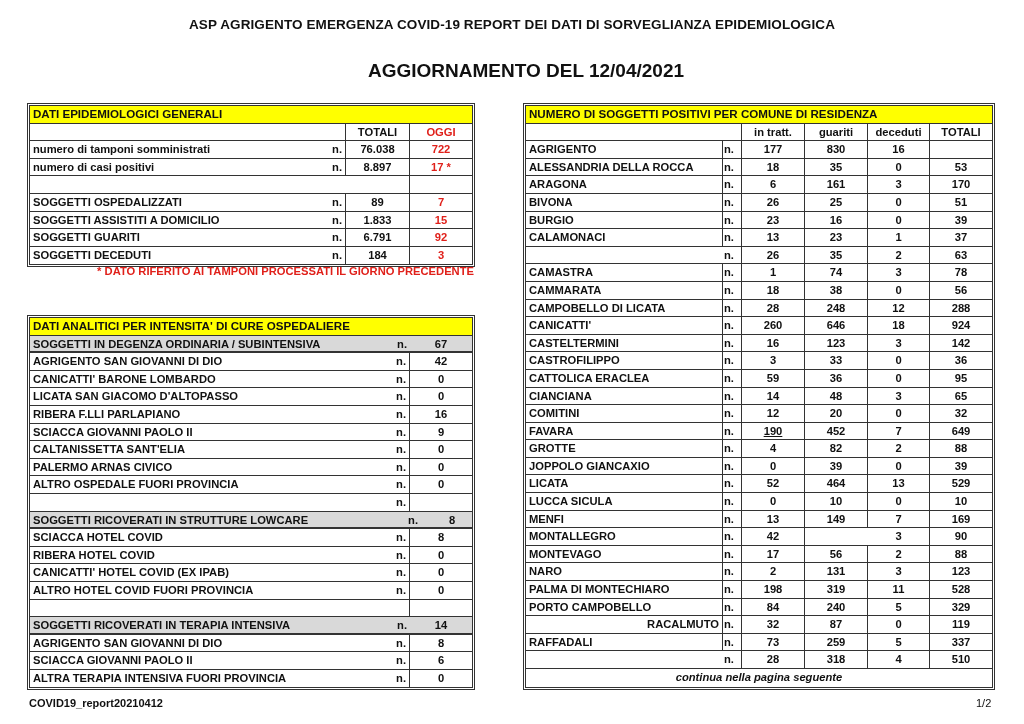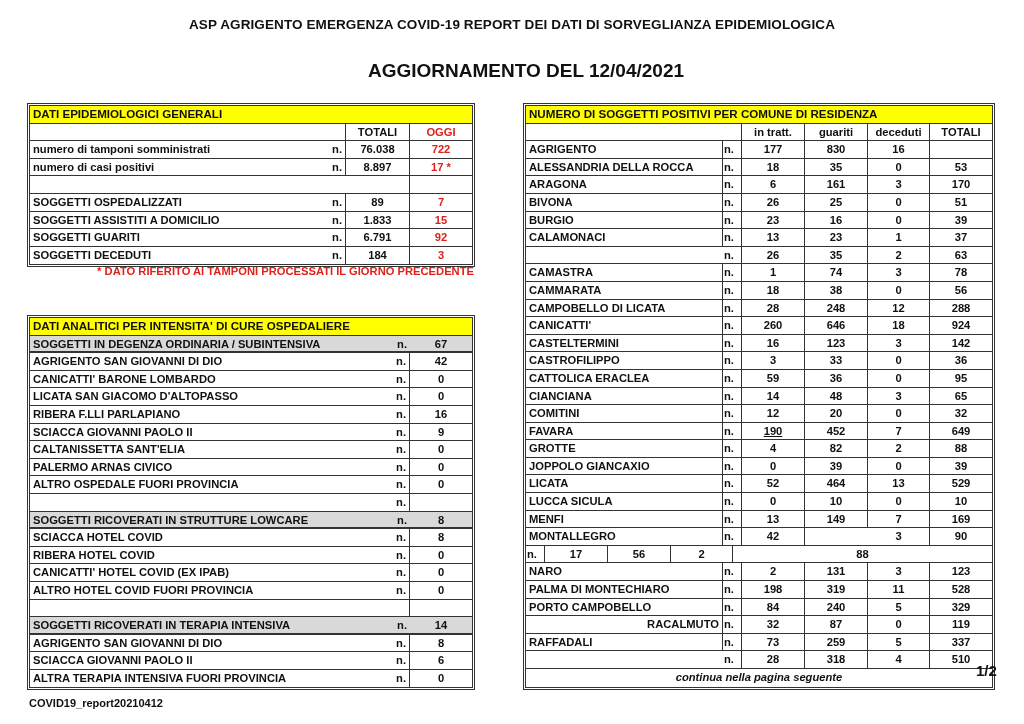--- a/index.html
+++ b/index.html
@@ -15,21 +15,21 @@
   .noline { border-right: none; }
   .c { text-align: center; }
   .r { text-align: right; }
   .hdr { background: #ffff00; }
   .hdr .cell { padding-left: 3px; font-size: 11.6px; }
   .grey { background: #d9d9d9; }
   .red { color: #e0201a; }
   .ital { font-style: italic; }
   .note { position: absolute; top: 265px; left: 28px; width: 446px; text-align: right; font-size: 11.2px; font-weight: bold; color: #e0201a; }
   .foot-left { position: absolute; top: 697px; left: 29px; font-size: 11px; font-weight: bold; }
-  .foot-right { position: absolute; top: 662px; left: 976px; font-size: 15px; font-weight: bold; }
+  .foot-right { position: absolute; top: 697px; left: 976px; font-size: 11px; font-weight: normal; }
 </style>
 </head>
 <body>
 
 <div class="title1">ASP AGRIGENTO   EMERGENZA COVID-19   REPORT DEI DATI DI SORVEGLIANZA EPIDEMIOLOGICA</div>
 <div class="title2">AGGIORNAMENTO DEL 12/04/2021</div>
 
 <div class="tbl" id="tbl-general" style="left:27px; top:103px; width:448px;">
   <div class="row hdr">
     <div class="cell" style="width:100%;">DATI EPIDEMIOLOGICI GENERALI</div>
@@ -129,21 +129,21 @@
     <div class="row">
       <div class="cell noline" style="width:340px;">ALTRO OSPEDALE FUORI PROVINCIA</div>
       <div class="cell r" style="width:40px;">n.</div>
       <div class="cell c" style="flex:1;">0</div>
     </div>
     <div class="row">
       <div class="cell noline" style="width:340px;"></div>
       <div class="cell r" style="width:40px;">n.</div>
       <div class="cell c" style="flex:1;"></div>
     </div>
-    <div class="row grey" style="border-bottom: 2px solid rgb(51, 51, 51);">
+    <div class="row grey" style="border-bottom: 2px solid rgb(51, 51, 51); gap: 11px;">
       <div class="cell noline" style="width:340px;">SOGGETTI RICOVERATI IN STRUTTURE LOWCARE</div>
       <div class="cell r noline" style="width:40px;">n.</div>
       <div class="cell c" style="flex:1;">8</div>
     </div>
     <div class="row">
       <div class="cell noline" style="width:340px;">SCIACCA HOTEL COVID</div>
       <div class="cell r" style="width:40px;">n.</div>
       <div class="cell c" style="flex:1;">8</div>
     </div>
     <div class="row">
@@ -377,20 +377,21 @@
     </div>
     <div class="row">
       <div class="cell" style="width:197px;">MONTALLEGRO</div>
       <div class="cell" style="width:19px;padding:0 1px;">n.</div>
       <div class="cell c" style="width:63px;">42</div>
       <div class="cell c" style="width:63px;margin-top:20px;">45</div>
       <div class="cell c" style="width:62px;">3</div>
       <div class="cell c" style="flex:1;">90</div>
     </div>
     <div class="row">
+      <div class="cell" style="width:197px;">MONTEVAGO</div>
       <div class="cell" style="width:19px;padding:0 1px;">n.</div>
       <div class="cell c" style="width:63px;">17</div>
       <div class="cell c" style="width:63px;">56</div>
       <div class="cell c" style="width:62px;">2</div>
       <div class="cell c" style="flex:1;">88</div>
     </div>
     <div class="row">
       <div class="cell" style="width:197px;">NARO</div>
       <div class="cell" style="width:19px;padding:0 1px;">n.</div>
       <div class="cell c" style="width:63px;">2</div>

